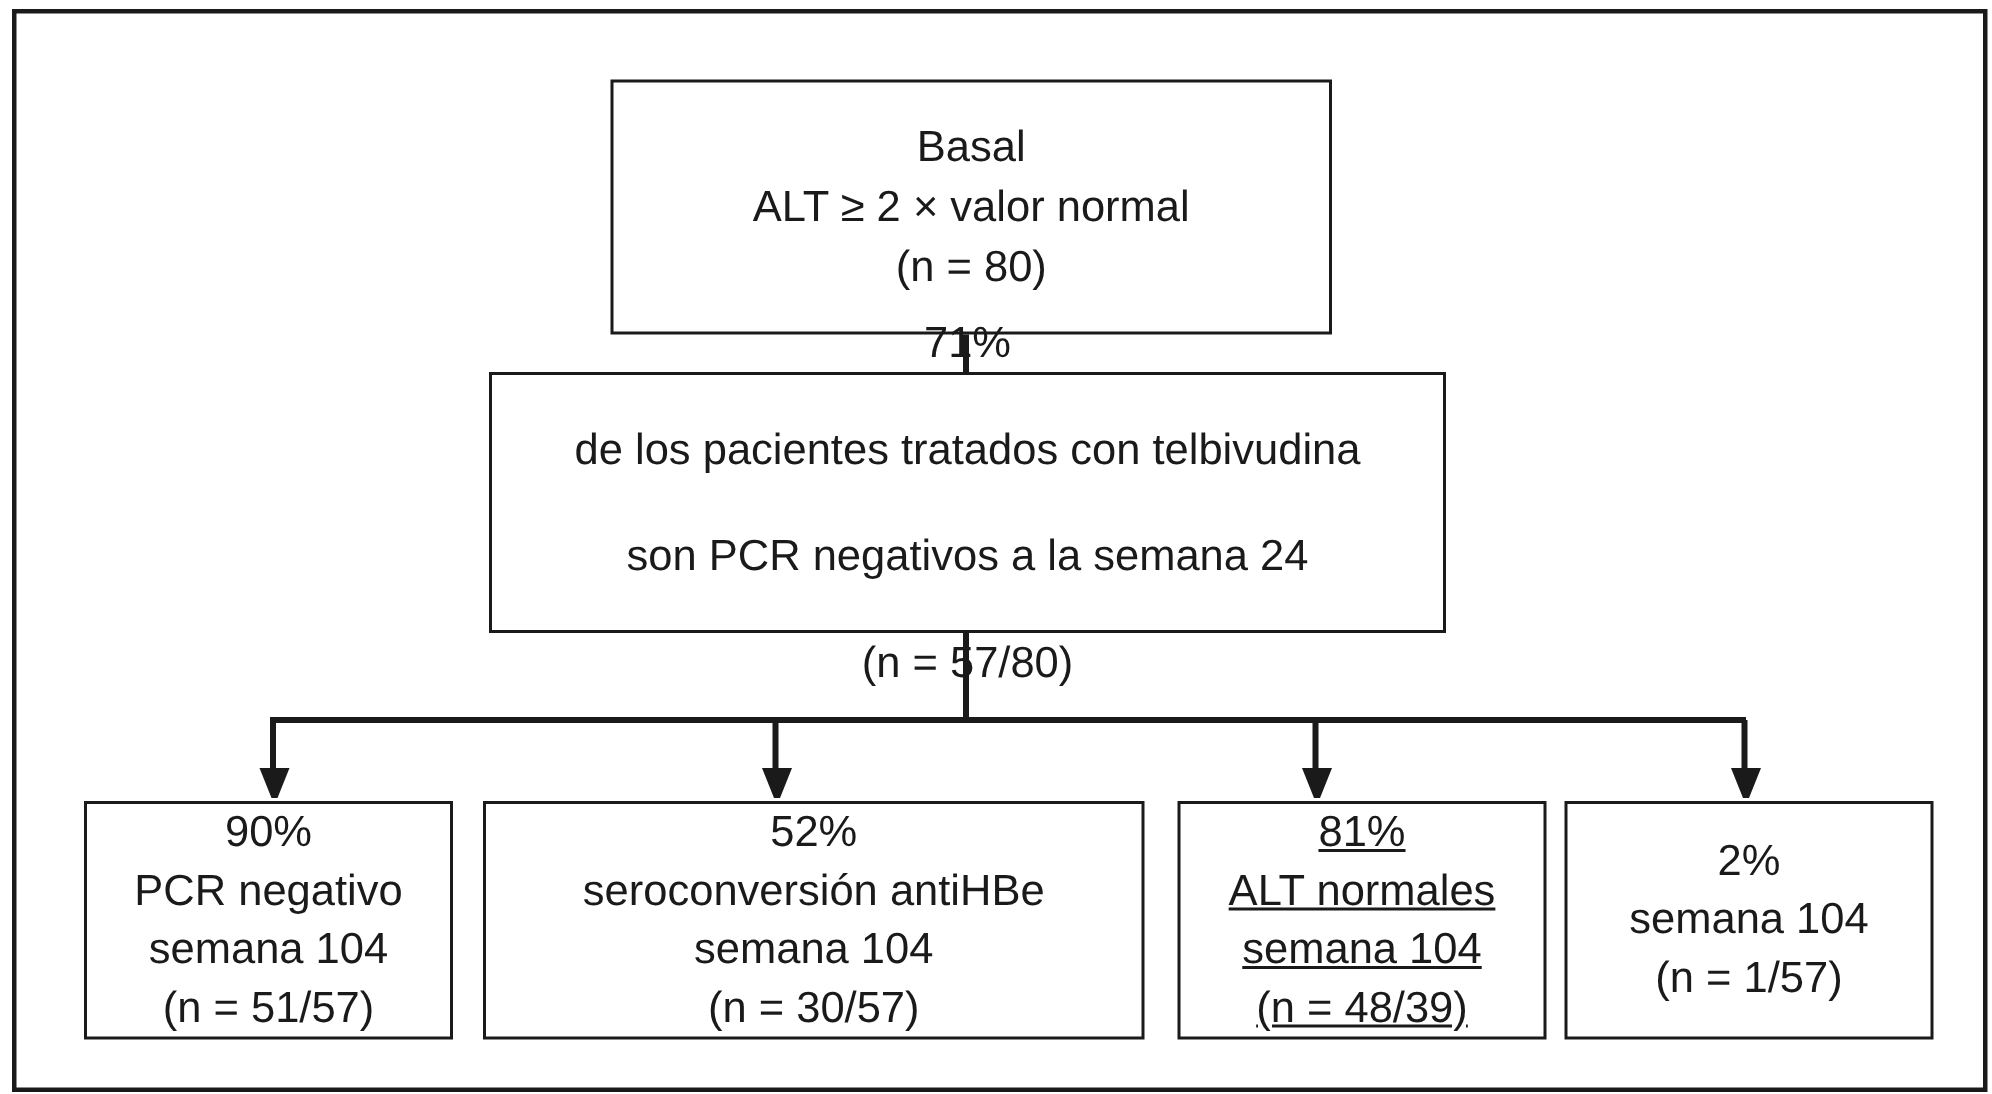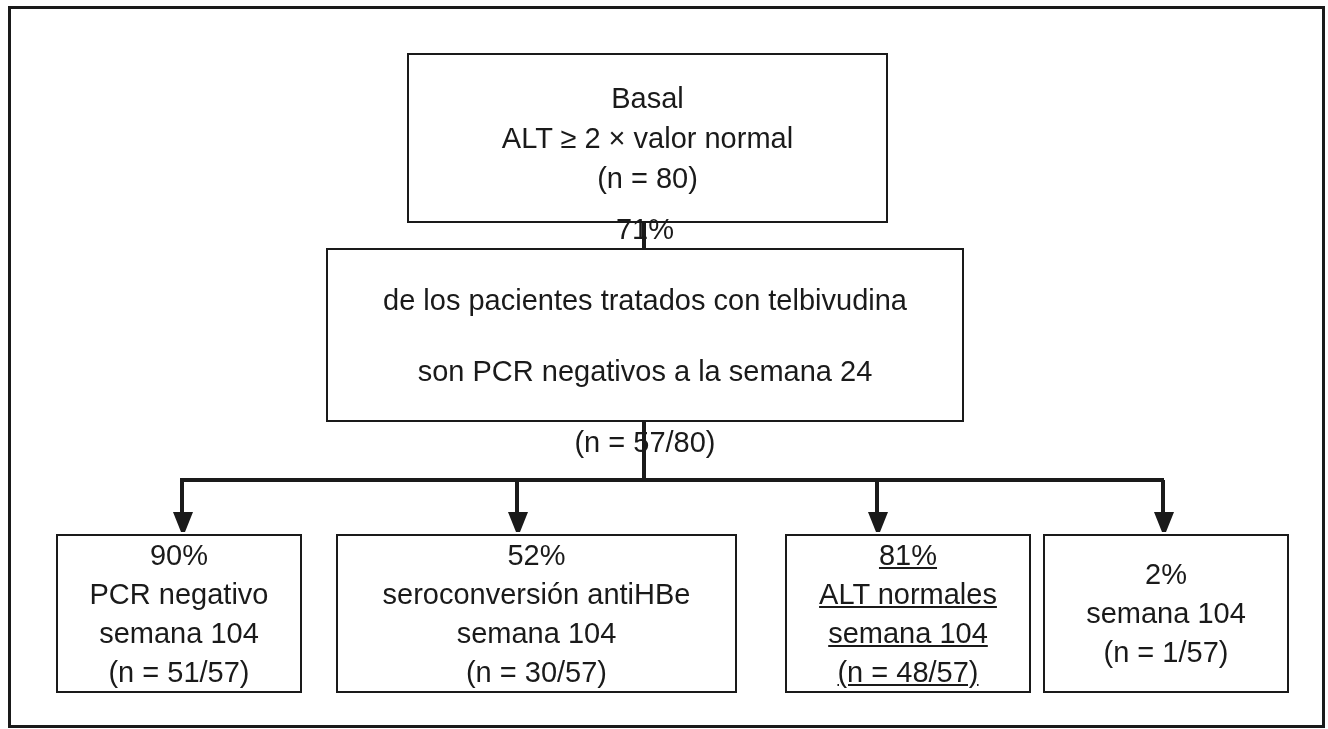--- a/index.html
+++ b/index.html
@@ -36,21 +36,21 @@
     align-items: center;
     text-align: center;
     font-size: 29px;
     line-height: 36px;
     color: var(--line-color);
   }
   .box-basal   { left: 396px; top: 44px;  width: 481px; height: 170px; }
   .box-week24  { left: 315px; top: 239px; width: 638px; height: 174px; gap: 31px; }
   .box-outcome { top: 525px; height: 159px; line-height: 35px; }
   .box-outcome-0 { left: 45px;   width: 246px; }
-  .box-outcome-1 { left: 325px;  width: 401px; }
+  .box-outcome-1 { left: 311px;  width: 441px; }
   .box-outcome-2 { left: 774px;  width: 246px; text-decoration: underline; }
   .box-outcome-3 { left: 1032px; width: 246px; }
   .vline, .hline {
     position: absolute;
     background: var(--line-color);
   }
   .conn-basal-week24 { left: 631px; top: 214px; width: 2px; height: 25px; }
   .conn-week24-branch { left: 631px; top: 413px; width: 2px; height: 58px; }
   .branch-hline { left: 169px; top: 469px; width: 984px; height: 2px; }
   .drop { width: 2px; top: 471px; height: 34px; }
@@ -121,21 +121,21 @@
       <div>52%</div>
       <div>seroconversión antiHBe</div>
       <div>semana 104</div>
       <div>(n = 30/57)</div>
     </div>
 
     <div class="box box-outcome box-outcome-2">
       <div>81%</div>
       <div>ALT normales</div>
       <div>semana 104</div>
-      <div>(n = 48/57)</div>
+      <div>(n = 48/39)</div>
     </div>
 
     <div class="box box-outcome box-outcome-3">
       <div>2%</div>
       <div>semana 104</div>
       <div>(n = 1/57)</div>
     </div>
 
   </div>
 </div>

